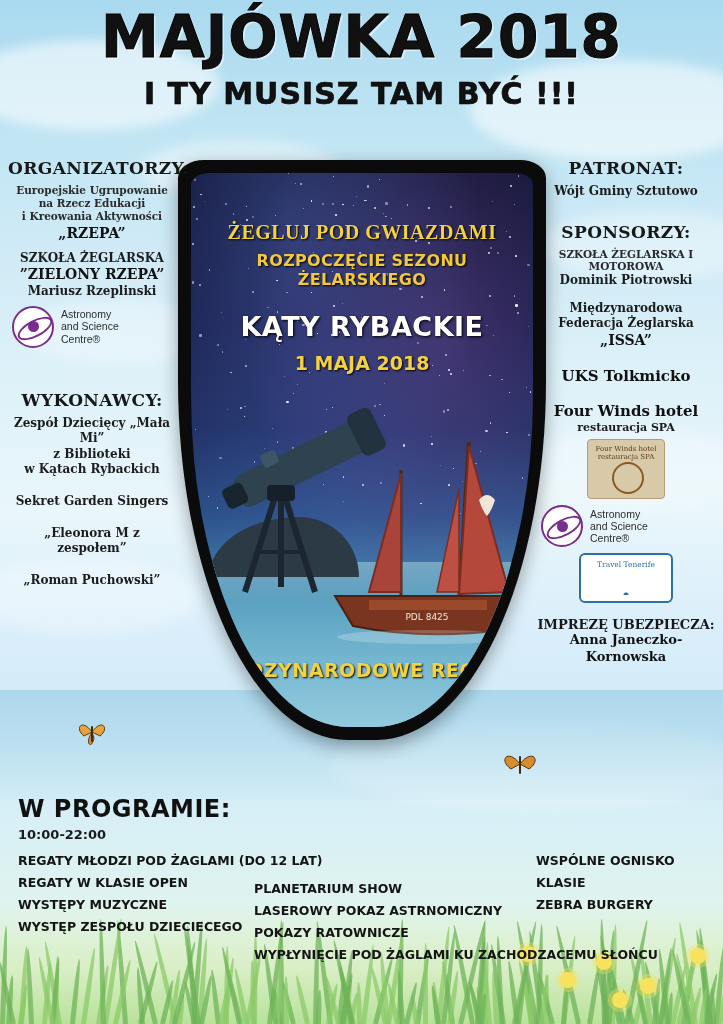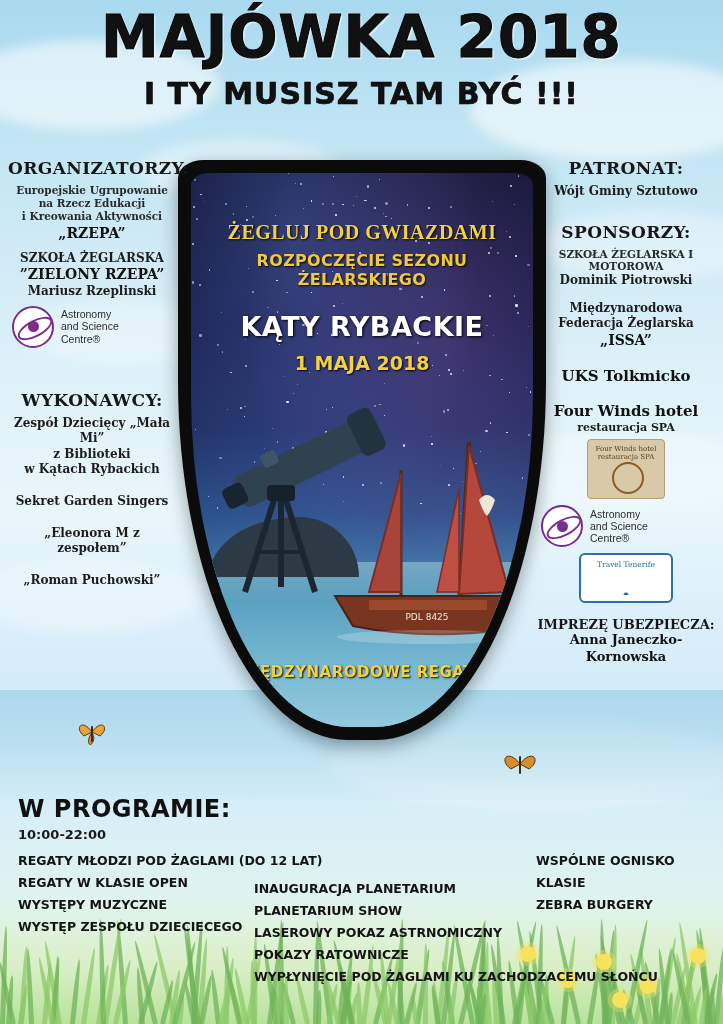--- a/index.html
+++ b/index.html
@@ -170,21 +170,21 @@
     color: #f4d23c;
     text-shadow: 1px 1px 2px #000;
   }
   .sh-bottom {
     position: absolute;
     left: 0; right: 0; bottom: 46px;
     text-align: center;
     z-index: 6;
     font-family: "DejaVu Sans", sans-serif;
     font-weight: bold;
-    font-size: 15px;
+    font-size: 19px;
     color: #f4d23c;
     letter-spacing: .5px;
     text-shadow: 1px 1px 2px #000;
   }
 
   
   .sea {
     position: absolute;
     left: 0; right: 0; bottom: 0; height: 165px;
     background: linear-gradient(to bottom, #4f8fb4 0%, #5ea5c3 30%, #7dbcd4 70%, #93cade 100%);
@@ -798,21 +798,20 @@
   <div class="prog-h">W PROGRAMIE:</div>
   <div class="prog-time">10:00-22:00</div>
   <div class="prog-cols">
     <div class="pcol pcol-a" id="pcol-a">
         <div>REGATY MŁODZI POD ŻAGLAMI (DO 12 LAT)</div>
         <div>REGATY W KLASIE OPEN</div>
         <div>WYSTĘPY MUZYCZNE</div>
         <div>WYSTĘP ZESPOŁU DZIECIECEGO</div>
       </div>
     <div class="pcol pcol-b" id="pcol-b">
-        <div>INAUGURACJA PLANETARIUM</div>
         <div>PLANETARIUM SHOW</div>
         <div>LASEROWY POKAZ ASTRNOMICZNY</div>
         <div>POKAZY RATOWNICZE</div>
         <div>WYPŁYNIĘCIE POD ŻAGLAMI KU ZACHODZACEMU SŁOŃCU</div>
       </div>
     <div class="pcol pcol-c" id="pcol-c">
         <div>WSPÓLNE OGNISKO</div>
         <div>KLASIE</div>
         <div>ZEBRA BURGERY</div>
       </div>

